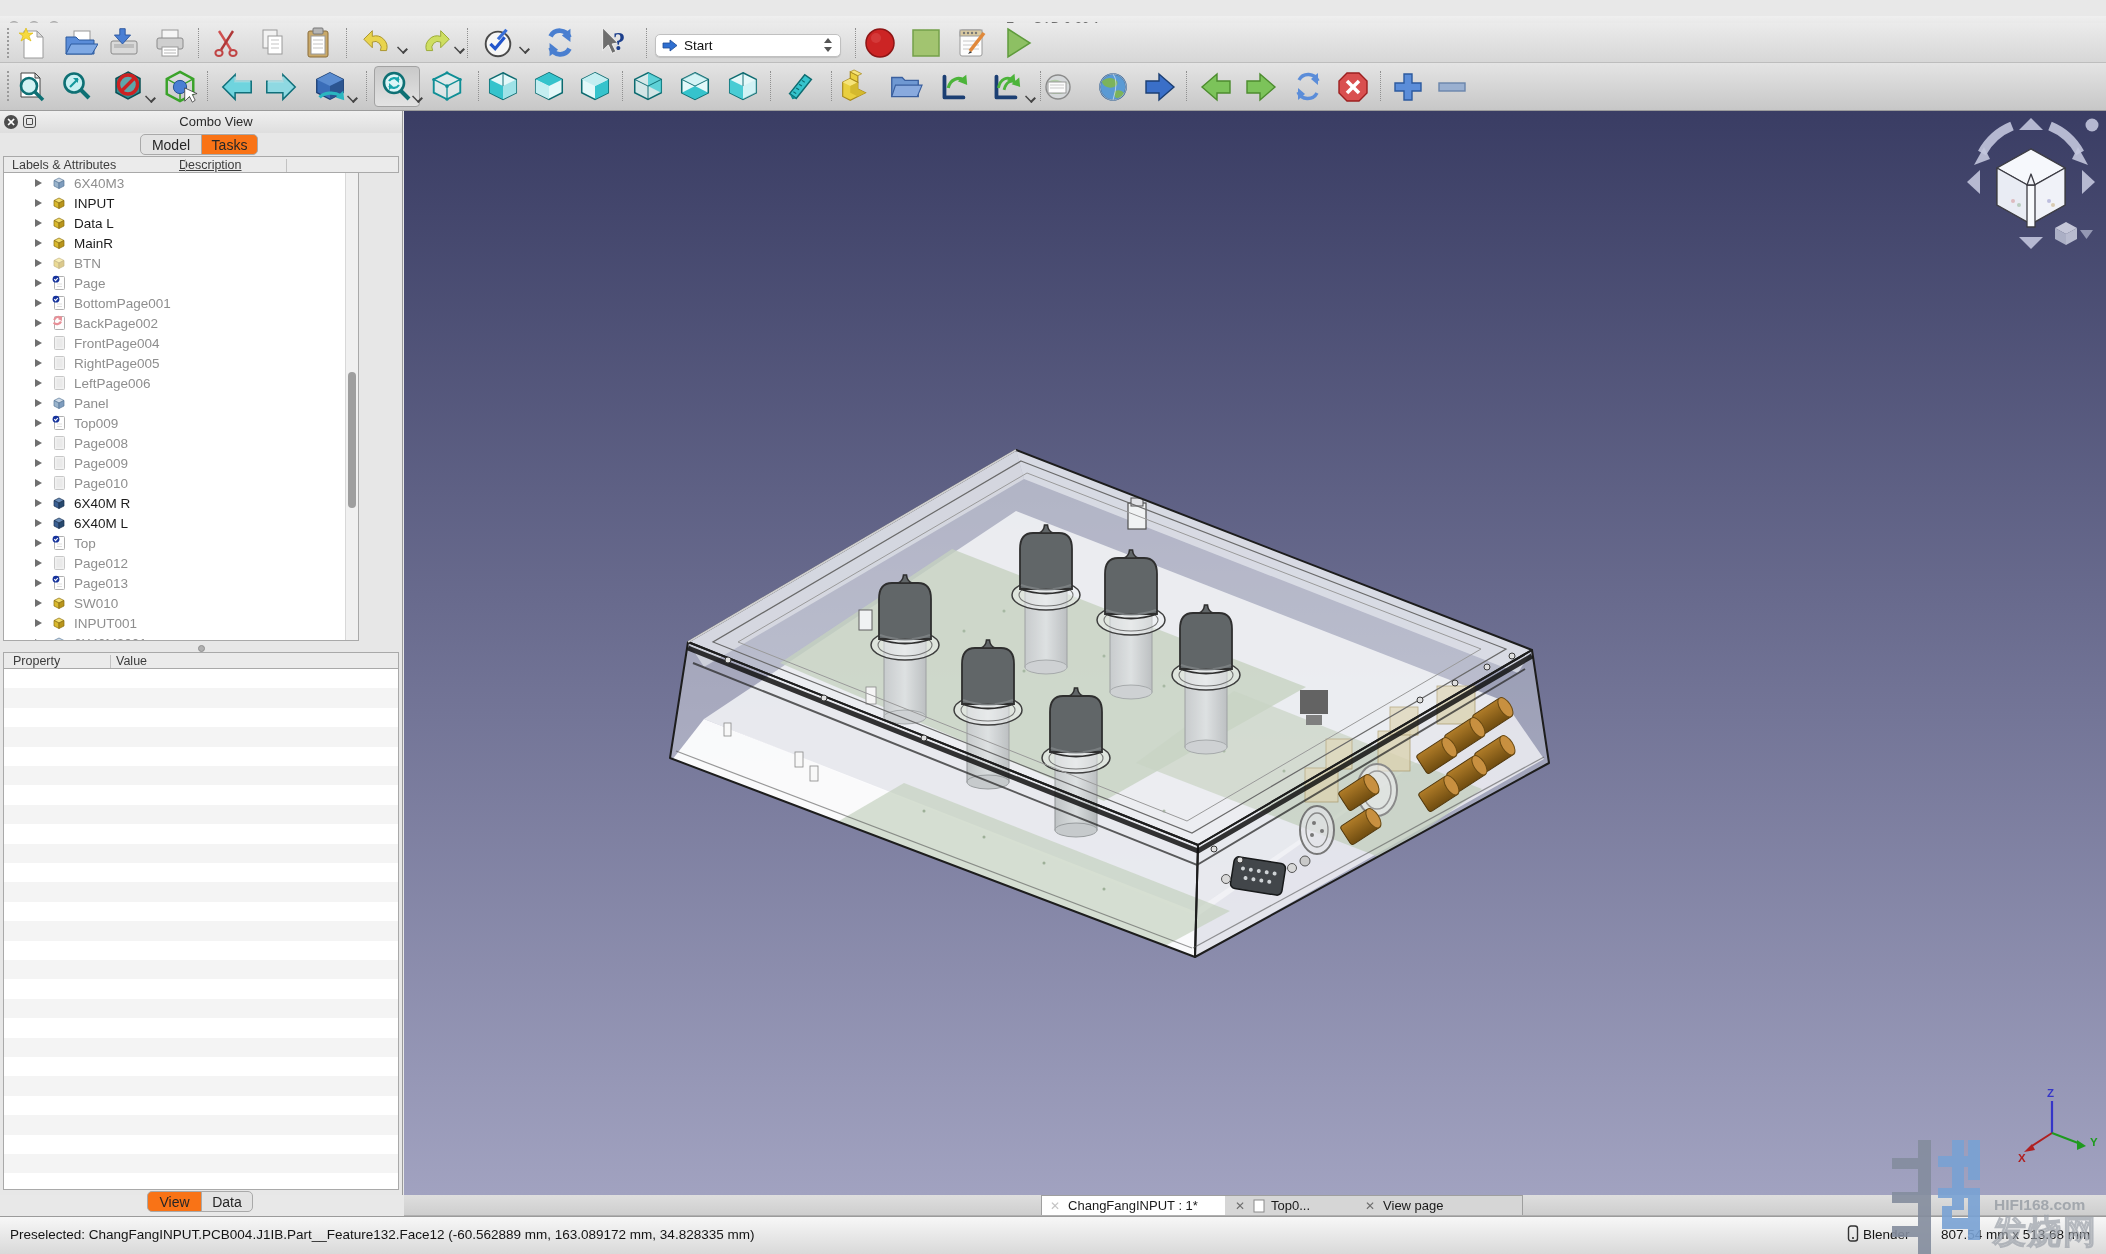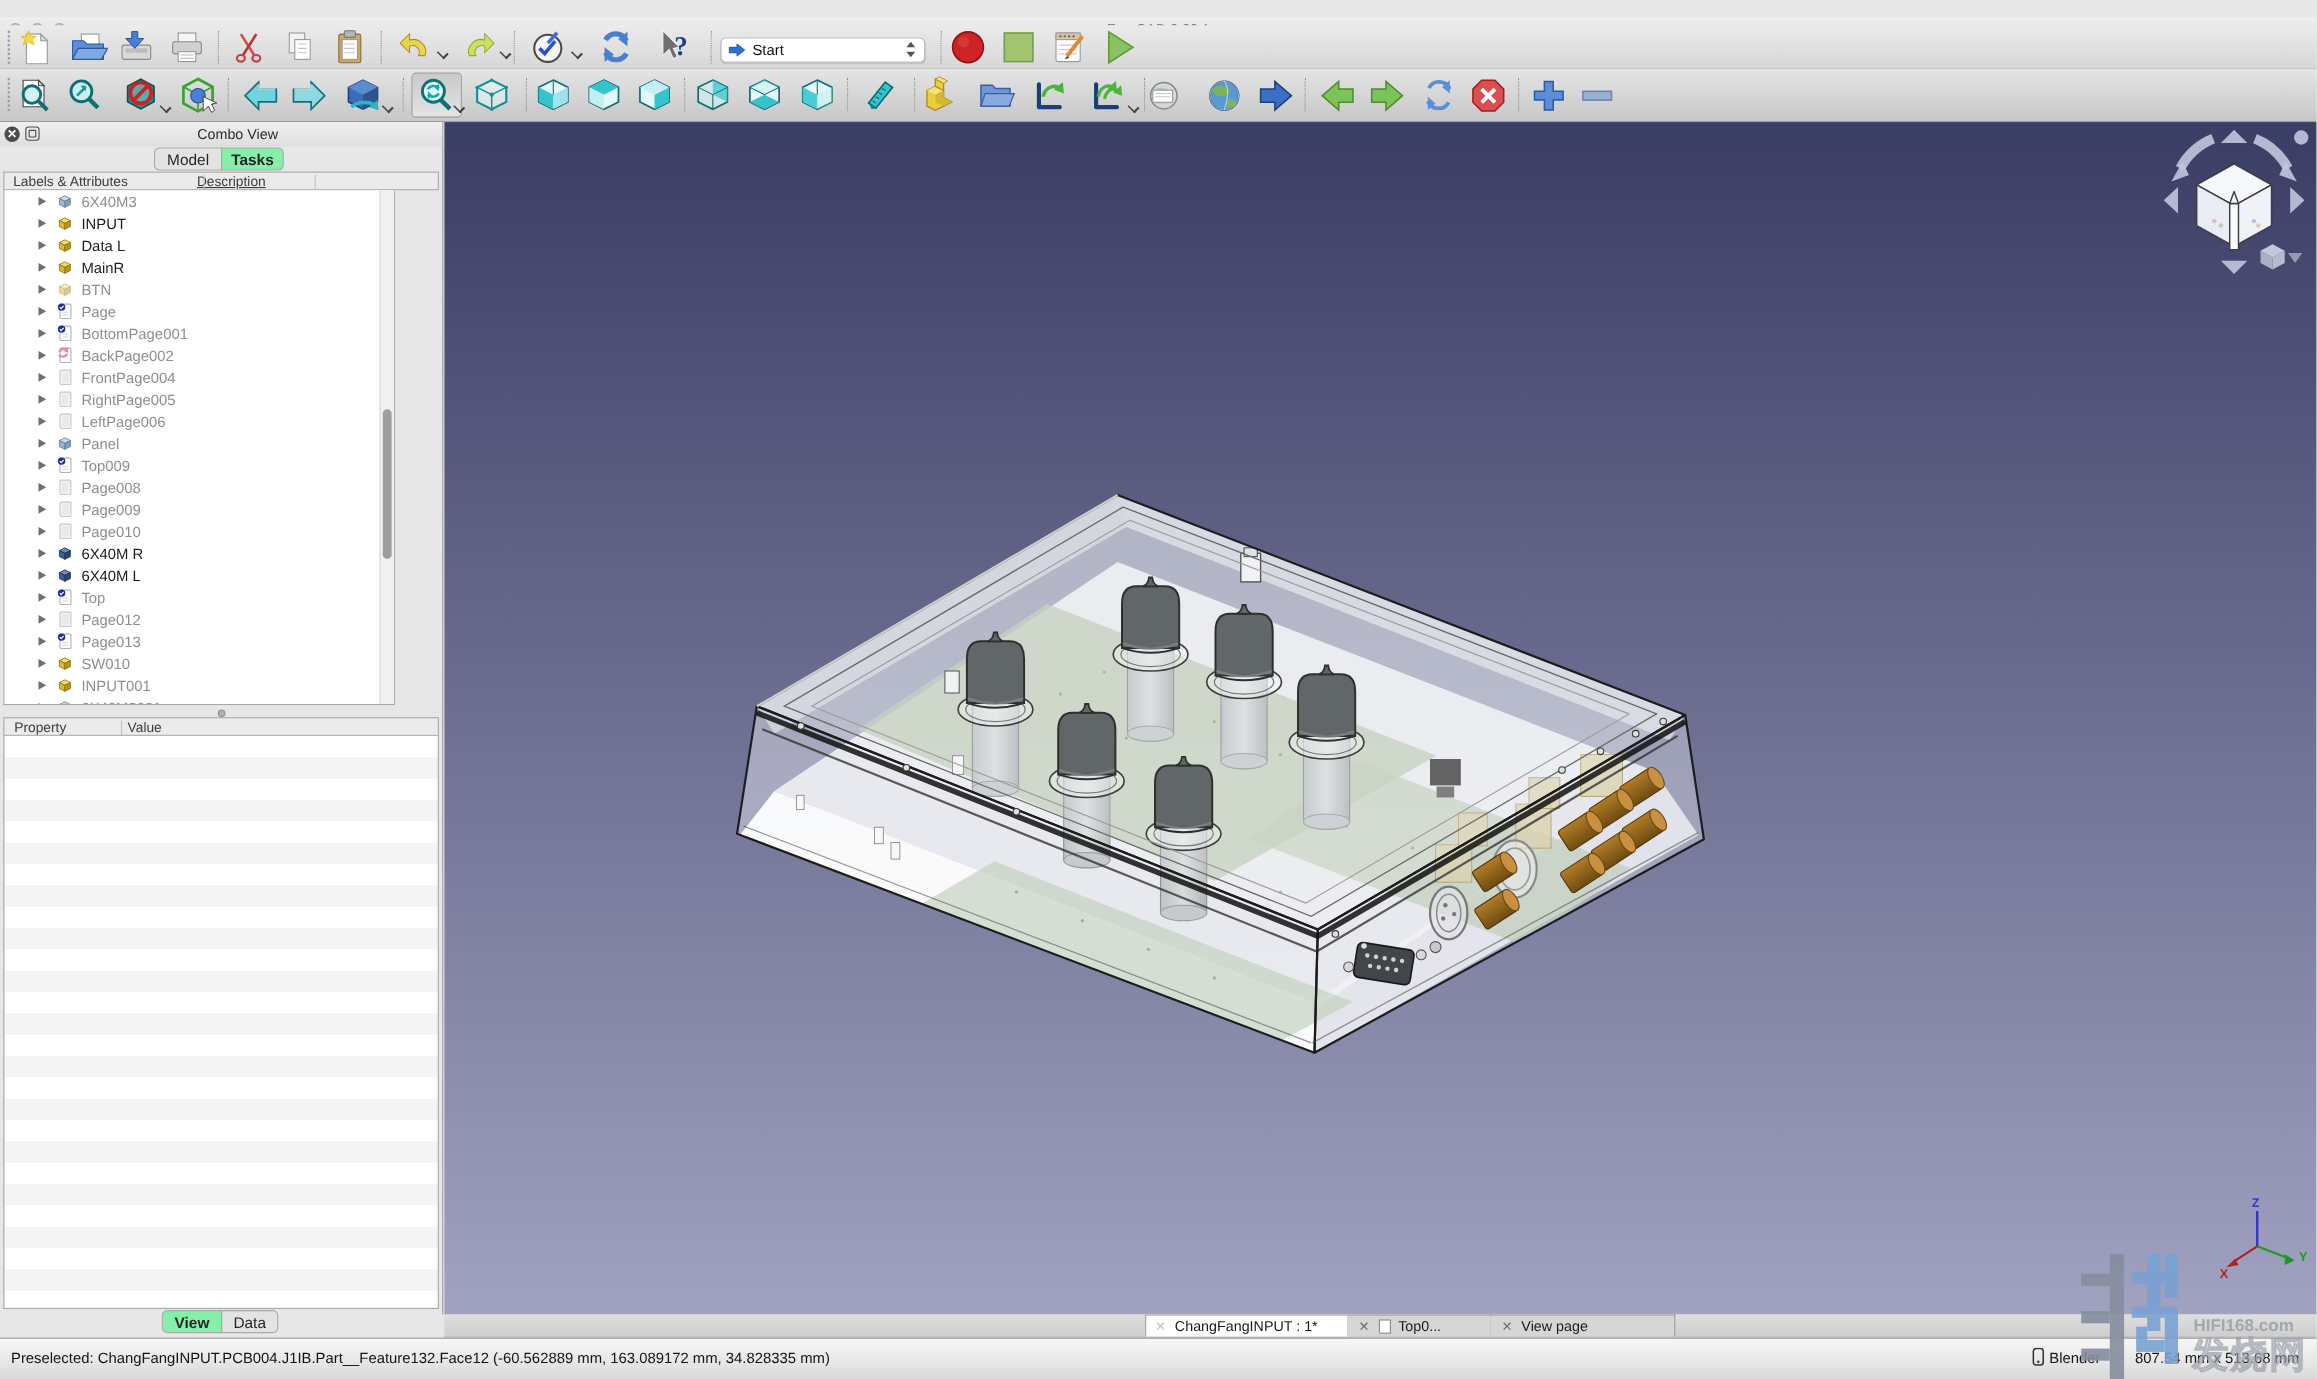--- a/index.html
+++ b/index.html
@@ -10,21 +10,21 @@
 #tb1{position:absolute;left:0;top:23px;width:2106px;height:39px;background:linear-gradient(#ebebeb,#d7d7d7);border-bottom:1px solid #bdbdbd;}
 #tb2{position:absolute;left:0;top:63px;width:2106px;height:47px;background:linear-gradient(#e4e4e4,#c7c7c7);border-bottom:1px solid #9c9c9c;}
 .ti{position:absolute;width:36px;height:36px;display:flex;align-items:center;justify-content:center;}
 .vsep{position:absolute;width:0;height:30px;border-left:1px dotted #909090;}
 .hdl{position:absolute;left:7px;width:3px;height:30px;border-left:2px dotted #9a9a9a;}
 .caret{position:absolute;width:7px;height:7px;border-right:2.2px solid #444;border-bottom:2.2px solid #444;transform:rotate(45deg) scale(1,0.72);}
 #panel{position:absolute;left:0;top:111px;width:403px;height:1084px;background:#e7e7e7;border-right:1px solid #9a9a9a;box-sizing:border-box;}
 #pheader{position:absolute;left:0;top:0;width:100%;height:22px;background:linear-gradient(#f0f0f0,#dedede);}
 #ptitle{position:absolute;left:30px;right:0;top:0;text-align:center;font-size:13px;line-height:22px;color:#2b2b2b;}
 .ptab{position:absolute;box-sizing:border-box;border:1px solid #a9a9a9;font-size:14px;text-align:center;color:#262626;background:#e3e3e3;}
-.ptabw{background:#86efac;font-weight:bold;}
+.ptabw{background:#f97316;}
 #treehdr,#prophdr{position:absolute;left:3px;width:396px;height:17px;background:#ebebeb;border:1px solid #a9a9a9;box-sizing:border-box;font-size:12.5px;color:#3c3c3c;}
 #treebox{position:absolute;left:3px;top:62px;width:356px;height:468px;background:#fff;border:1px solid #a9a9a9;border-top:none;box-sizing:border-box;overflow:hidden;}
 .trow{height:20px;display:flex;align-items:center;padding-left:29px;box-sizing:border-box;white-space:nowrap;}
 .tri{width:13px;height:10px;position:relative;}
 .tri:before{content:"";position:absolute;left:2px;top:1px;border-left:7px solid #6f6f6f;border-top:4.5px solid transparent;border-bottom:4.5px solid transparent;}
 .ticon{margin-left:5px;width:16px;height:16px;flex:none;}
 .tlabel{margin-left:7px;font-size:13.5px;color:#8e8e8e;}
 .tblack{color:#1c1c1c;}
 #tscroll{position:absolute;right:0px;top:0px;width:12px;height:100%;background:#f0f0f0;border-left:1px solid #d8d8d8;}
 #tthumb{position:absolute;left:2px;top:199px;width:8px;height:136px;background:#9e9e9e;border-radius:4px;}

